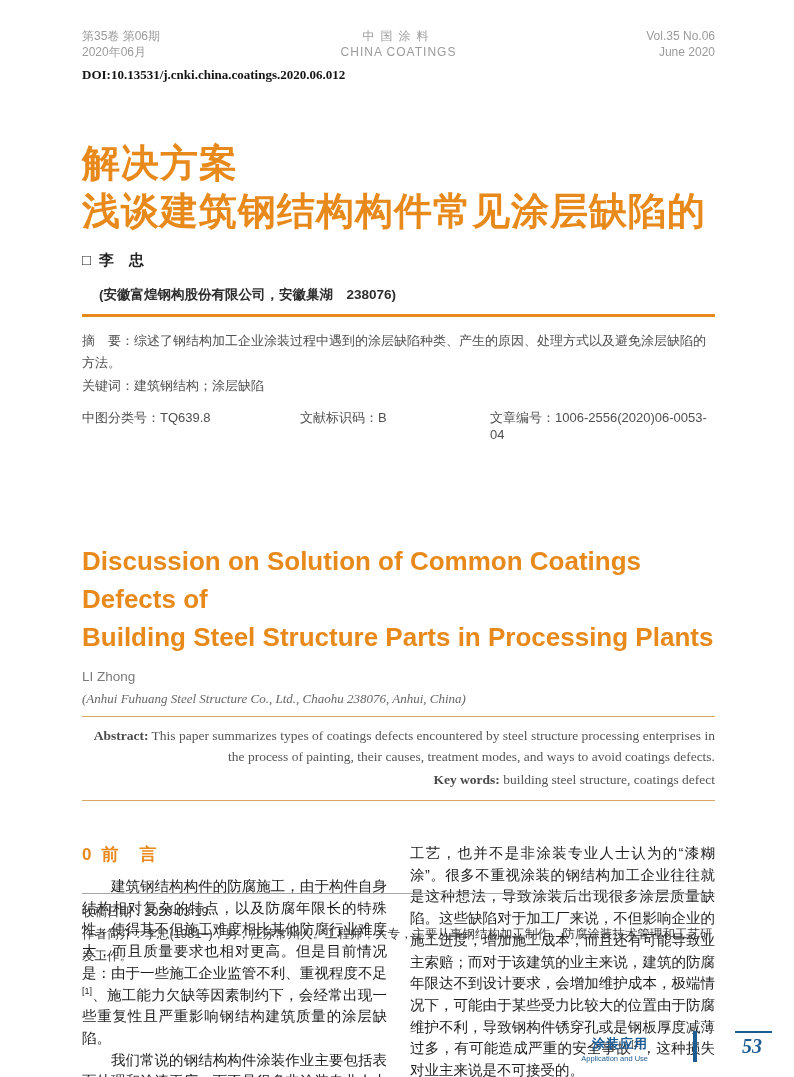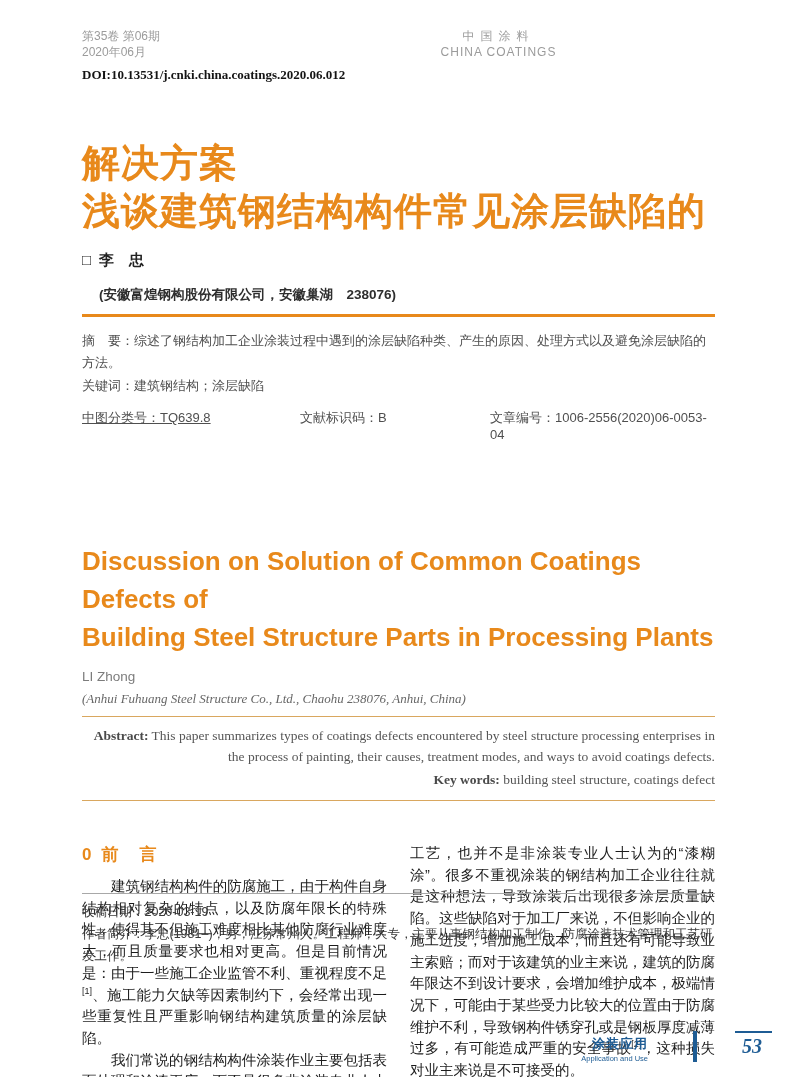--- a/index.html
+++ b/index.html
@@ -26,21 +26,21 @@
   .author-cn { margin-top:16px; font-size:15px; font-weight:700; color:#222; }
   .author-cn .marker { margin-right:8px; font-weight:400; }
   .affil-cn { margin-top:16px; padding-left:17px; font-size:13.5px; font-weight:700; color:#2e2e2e; }
 
   .orange-rule { margin-top:10px; height:3px; background:#E8891B; }
 
   
   .abstract-cn { margin-top:13px; font-size:13px; color:#4f4f4f; line-height:22px; }
   .kw-cn { margin-top:1px; font-size:13px; color:#4f4f4f; line-height:22px; }
   .meta-row { margin-top:12px; display:flex; font-size:13px; color:#4f4f4f; }
-  .meta-clc { flex:0 0 218px;text-decoration:underline; }
+  .meta-clc { flex:0 0 218px; }
   .meta-code { flex:0 0 190px; }
   .meta-id { flex:1; }
 
   
   .title-en { margin-top:100px; color:#E8891B; font-size:26px; font-weight:800; line-height:38px; }
   .author-en { margin-top:13px; font-size:13.5px; color:#7c7c7c; }
   .affil-en { margin-top:7px; font-family:"Liberation Serif", serif; font-style:italic; font-size:13px; color:#666; }
   .abstract-en-box { margin-top:9px; border-top:1px solid #D9A75F; border-bottom:1px solid #D9A75F;
     padding:8px 0 10px; font-family:"Liberation Serif", serif; font-size:13.5px; color:#555; line-height:21px;text-align:right; }
   .abstract-en-box .lbl { font-weight:700; color:#4a4a4a; }
@@ -76,20 +76,24 @@
   <div class="content">
 
     <div class="journal-header">
       <div class="jh-left">
         <div>第35卷 第06期</div>
         <div>2020年06月</div>
       </div>
       <div class="jh-center">
         <div class="cn">中国涂料</div>
         <div class="en">CHINA COATINGS</div>
+      </div>
+      <div class="jh-right">
+        <div>Vol.35 No.06</div>
+        <div>June 2020</div>
       </div>
     </div>
 
     <div class="doi-line">DOI:10.13531/j.cnki.china.coatings.2020.06.012</div>
 
     <div class="title-cn">
       <div>解决方案</div>
       <div>浅谈建筑钢结构构件常见涂层缺陷的</div>
     </div>
 

